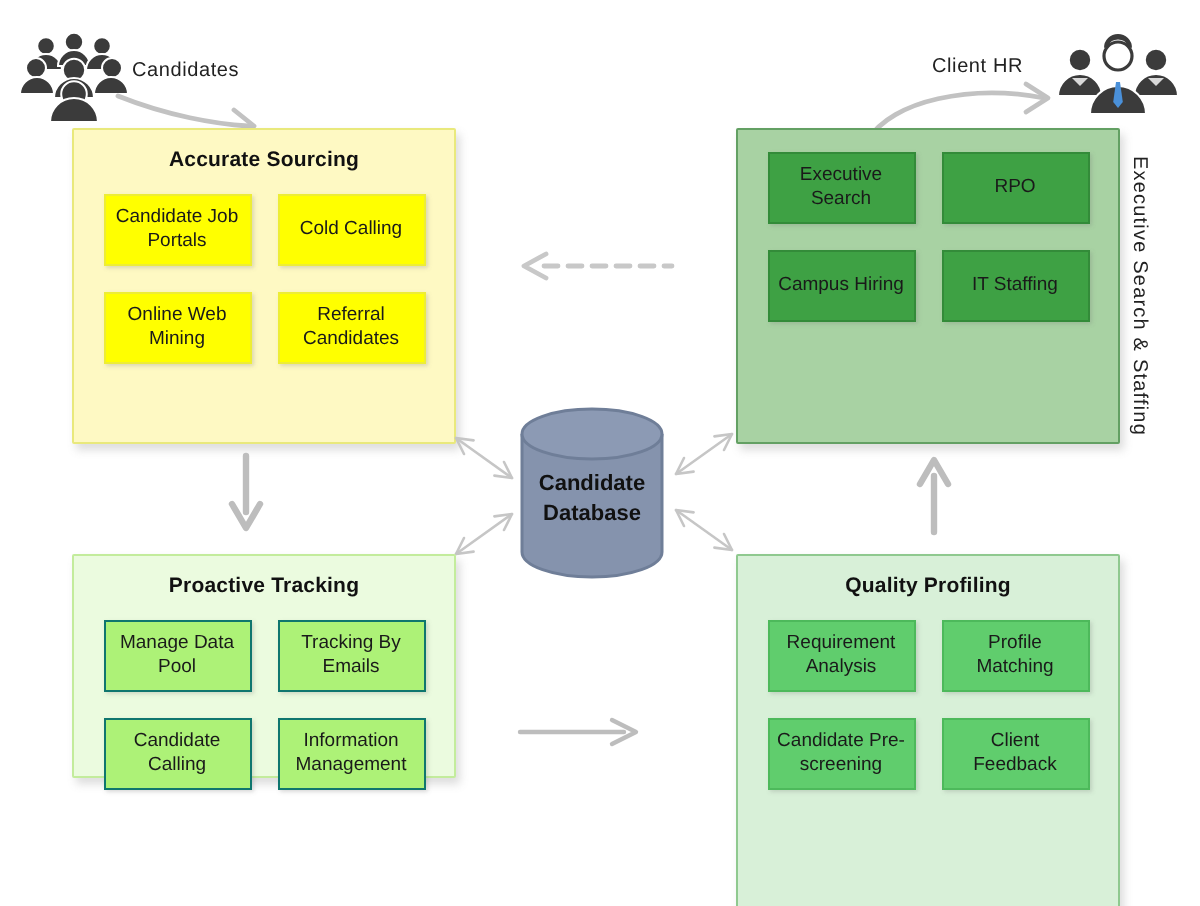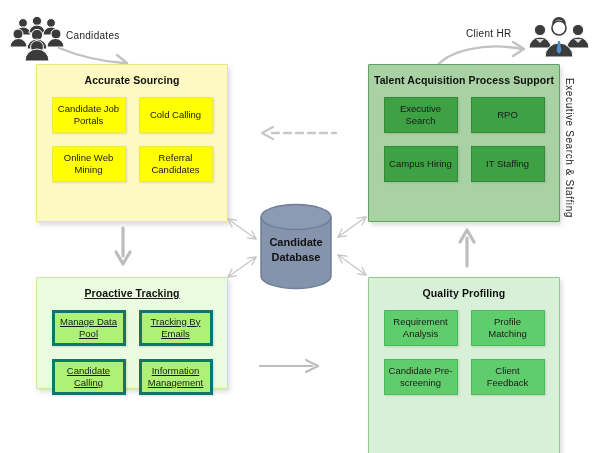--- a/index.html
+++ b/index.html
@@ -24,22 +24,22 @@
   }
   .panel-item{
     width:74px;min-height:36px;display:flex;align-items:center;justify-content:center;
     text-align:center;font-size:9.5px;line-height:1.3;box-sizing:border-box;
     box-shadow:1px 1px 2px rgba(120,120,120,.25);padding:2px;
   }
   #panel-accurate-sourcing{left:36px;top:64px;background:#fef9c3;border-color:#E9E97C;}
   #panel-accurate-sourcing .panel-item{background:#FFFF00;border:1px solid #EDED35;}
   #panel-talent-acquisition{left:368px;top:64px;background:#A8D2A3;border-color:#63A063;}
   #panel-talent-acquisition .panel-item{background:#3EA144;border:1px solid #338B39;}
-  #panel-proactive-tracking{left:36px;top:277px;background:#EBFBDF;border-color:#C3EC9C;height:112px;text-decoration:underline;}
-  #panel-proactive-tracking .panel-item{background:#ADF277;border:3px solid #0f766e;}
+  #panel-proactive-tracking{left:36px;top:277px;background:#EBFBDF;border-color:#C3EC9C;height:112px;}
+  #panel-proactive-tracking .panel-item{background:#ADF277;border:1px solid #0f766e;}
   #panel-quality-profiling{left:368px;top:277px;background:#D8F0D8;border-color:#8FC98F;height:188px;}
   #panel-quality-profiling .panel-item{background:#60CD6D;border:1px solid #4DB95B;}
   
   .float-label{font-size:10px;color:#222;letter-spacing:.3px;}
   #label-candidates{left:66px;top:30px;}
   #label-client-hr{left:466px;top:28px;}
   #label-side-vertical{
     left:564px;top:78px;height:156px;writing-mode:vertical-rl;
     font-size:10px;color:#222;letter-spacing:.6px;
   }
@@ -117,21 +117,20 @@
     <div class="panel-title">Accurate Sourcing</div>
     <div class="panel-grid">
       <div class="panel-item">Candidate Job Portals</div>
       <div class="panel-item">Cold Calling</div>
       <div class="panel-item">Online Web Mining</div>
       <div class="panel-item">Referral Candidates</div>
     </div>
   </div>
 
   <div class="panel" id="panel-talent-acquisition">
-    <div class="panel-title">Talent Acquisition Process Support</div>
     <div class="panel-grid">
       <div class="panel-item">Executive Search</div>
       <div class="panel-item">RPO</div>
       <div class="panel-item">Campus Hiring</div>
       <div class="panel-item">IT Staffing</div>
     </div>
   </div>
 
   <div class="abs" id="label-side-vertical">Executive Search &amp; Staffing</div>
 

